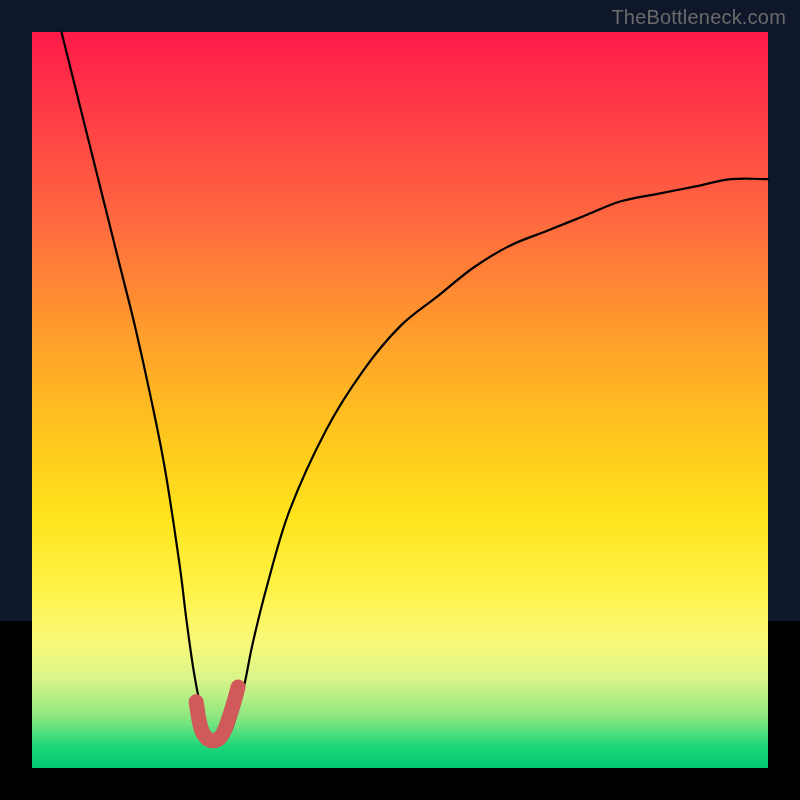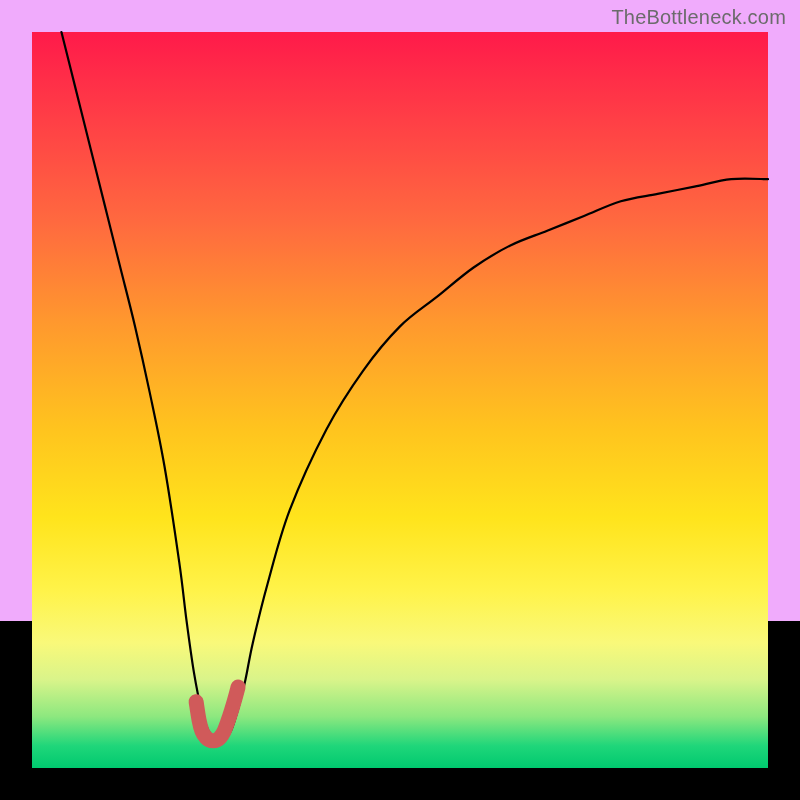--- a/index.html
+++ b/index.html
@@ -10,21 +10,21 @@
     overflow: hidden;
     background: #000;
     font-family: Arial, Helvetica, sans-serif;
   }
   .frame {
     position: absolute;
     top: 0;
     left: 0;
     width: 800px;
     height: 621px;
-    background: #f0abfc;
+    background: #0f172a;
   }
   .plot {
     position: absolute;
     top: 32px;
     left: 32px;
     width: 736px;
     height: 736px;
     background: linear-gradient(
       to bottom,
       #ff1a4a 0%,

